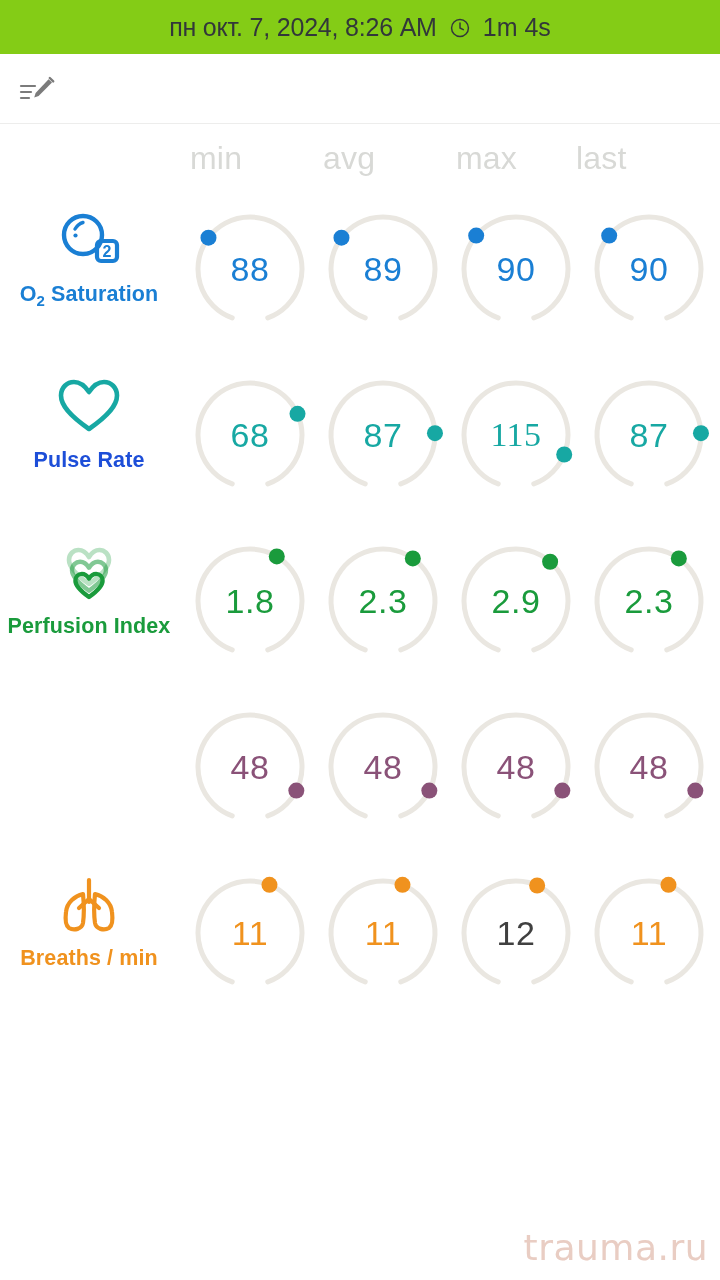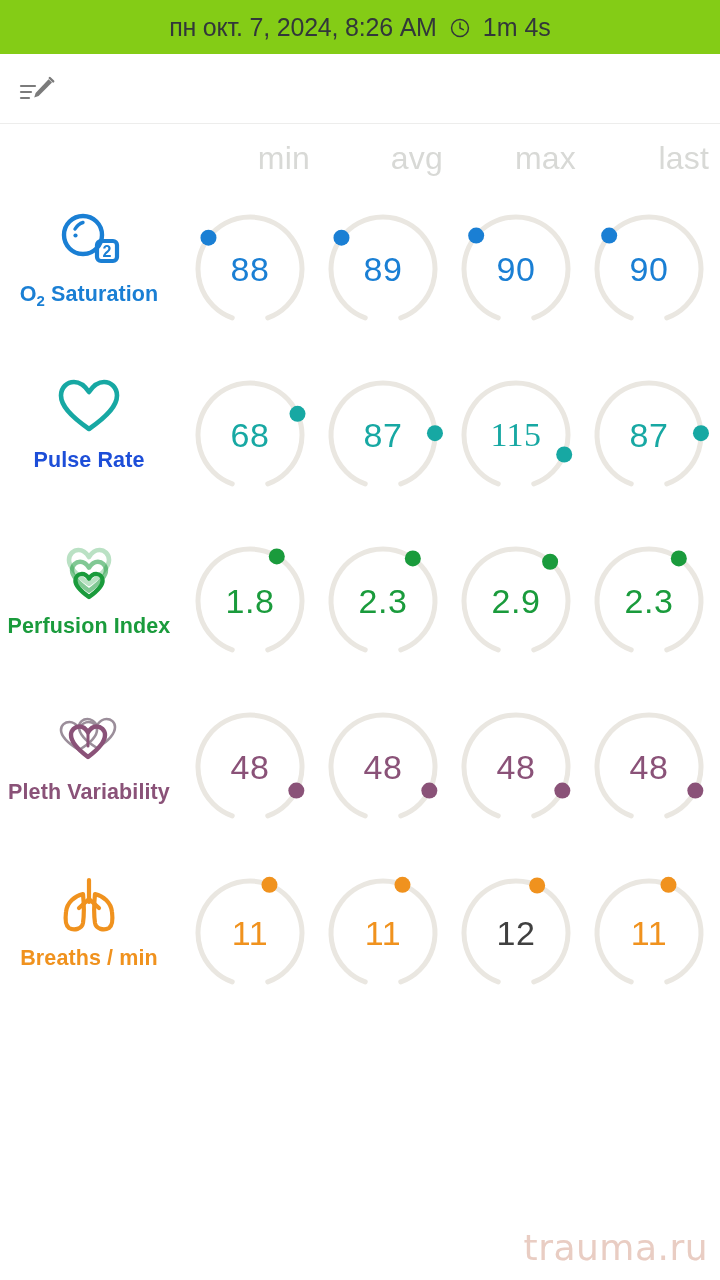--- a/index.html
+++ b/index.html
@@ -71,21 +71,21 @@
     position: absolute;
     top: 140px;
     left: 170px;
     width: 550px;
     height: 52px;
   }
   .col-header {
     position: absolute;
     top: 0;
     width: 120px;
-    text-align: right;
+    text-align: left;
     font-size: 32px;
     color: #d8d9d6;
     letter-spacing: 0.2px;
   }
 
   
   .rows { position: absolute; top: 0; left: 0; width: 720px; }
 
   .metric-row {
     position: absolute;
@@ -194,21 +194,21 @@
         </g>
         <path d="M31.8 4.0 L35.2 7.4" stroke="#7b7b7b" stroke-width="2.4" stroke-linecap="round" fill="none"></path>
       </svg>
     </span>
   </div>
 
   <div class="col-headers">
       <div class="col-header" style="color: rgb(216, 217, 214); left: 20px;">min</div>
       <div class="col-header" style="color: rgb(216, 217, 214); left: 153px;">avg</div>
       <div class="col-header" style="color: rgb(216, 217, 214); left: 286px;">max</div>
-      <div class="col-header" style="color: rgb(216, 217, 214); left: 419px;">last</div>
+      <div class="col-header" style="color: rgb(216, 217, 214); left: 406px;">last</div>
     </div>
 
   <div class="rows">
       <div class="metric-row" style="top: 192px;">
         <div class="row-label-block">
           <div class="metric-icon">
             <svg viewBox="0 0 72 72" width="72" height="72">
               <circle cx="30" cy="31" r="19" fill="none" stroke="#1a7fd4" stroke-width="4.4"></circle>
               <path d="M22 25 Q25 20 30 18.5" fill="none" stroke="#1a7fd4" stroke-width="3.4" stroke-linecap="round"></path>
               <circle cx="22.5" cy="31.5" r="2.1" fill="#1a7fd4"></circle>
@@ -325,31 +325,20 @@
           <div class="gauge" style="left: 408px;">
             <svg viewBox="0 0 126 126">
               <path d="M 45.21 111.86 A 52 52 0 1 1 80.79 111.86" fill="none" stroke="#eae7e1" stroke-width="5" stroke-linecap="round"></path>
               <circle cx="92.83" cy="20.40" r="8" fill="#1a9b3c"></circle>
             </svg>
             <div class="gauge-value" style="color: rgb(26, 155, 60);">2.3</div>
           </div>
         </div>
       </div>
       <div class="metric-row" style="top: 690px;">
-        <div class="row-label-block">
-          <div class="metric-icon">
-            <svg viewBox="0 0 72 72" width="72" height="72">
-              <path d="M26 48 C13 40 8 34 8 28 C8 23 12 20 16.5 20 C20 20 23.5 22.5 26 26 C28.5 22.5 32 20 35.5 20 C40 20 44 23 44 28 C44 34 39 40 26 48 Z" fill="none" stroke="#9b8e9a" stroke-width="2.6" stroke-linejoin="round"></path>
-              <path d="M44 46 C31 38 26 31 26 25 C26 20 30 17 34.5 17 C38 17 41.5 19.5 44 23 C46.5 19.5 50 17 53.5 17 C58 17 62 20 62 25 C62 31 57 38 44 46 Z" fill="none" stroke="#9b8e9a" stroke-width="2.6" stroke-linejoin="round"></path>
-              <path d="M35 55 C23 46 18 39 18 33 C18 28 22 24.5 26.5 24.5 C30 24.5 33 27 35 30.5 C37 27 40 24.5 43.5 24.5 C48 24.5 52 28 52 33 C52 39 47 46 35 55 Z" fill="none" stroke="#8a5278" stroke-width="4.4" stroke-linejoin="round"></path>
-              <path d="M35 31 L35 44" stroke="#8a5278" stroke-width="3" stroke-linecap="round"></path>
-            </svg>
-          </div>
-          <div class="metric-label" style="color: rgb(138, 82, 120);">Pleth Variability</div>
-        </div>
         <div class="gauges">
           <div class="gauge" style="left: 9px;">
             <svg viewBox="0 0 126 126">
               <path d="M 45.21 111.86 A 52 52 0 1 1 80.79 111.86" fill="none" stroke="#eae7e1" stroke-width="5" stroke-linecap="round"></path>
               <circle cx="109.33" cy="86.61" r="8" fill="#8a5278"></circle>
             </svg>
             <div class="gauge-value" style="color: rgb(138, 82, 120);">48</div>
           </div>
           <div class="gauge" style="left: 142px;">
             <svg viewBox="0 0 126 126">

